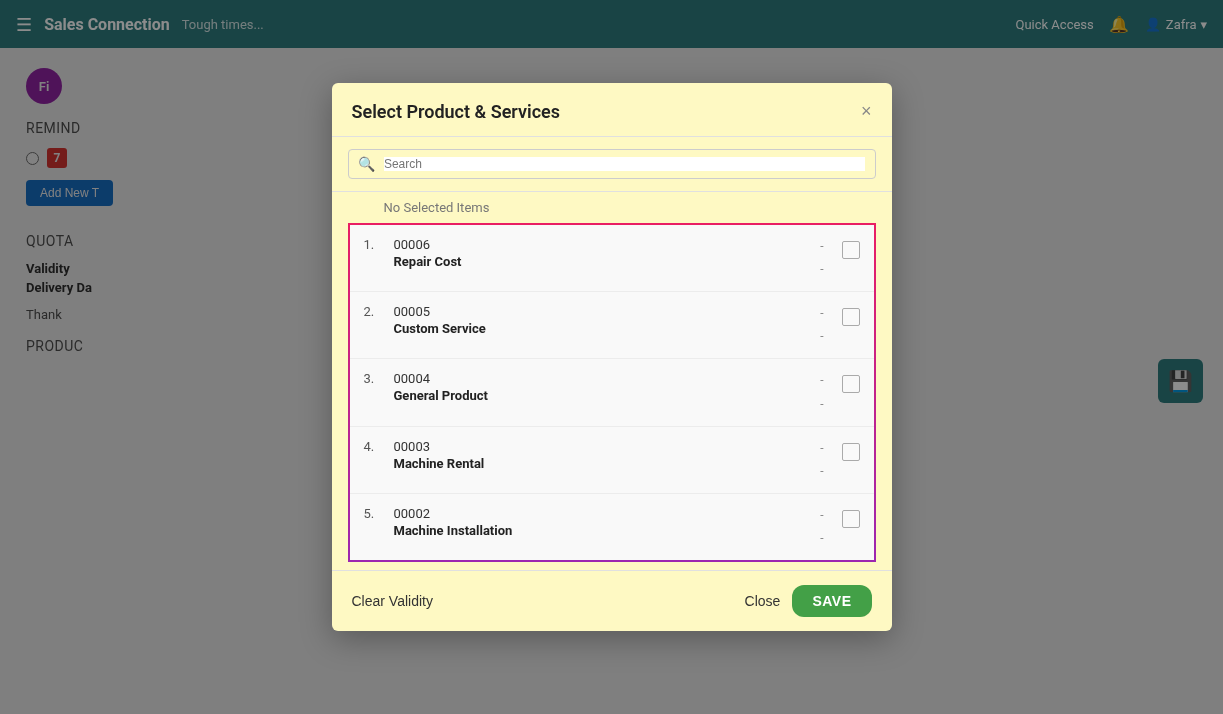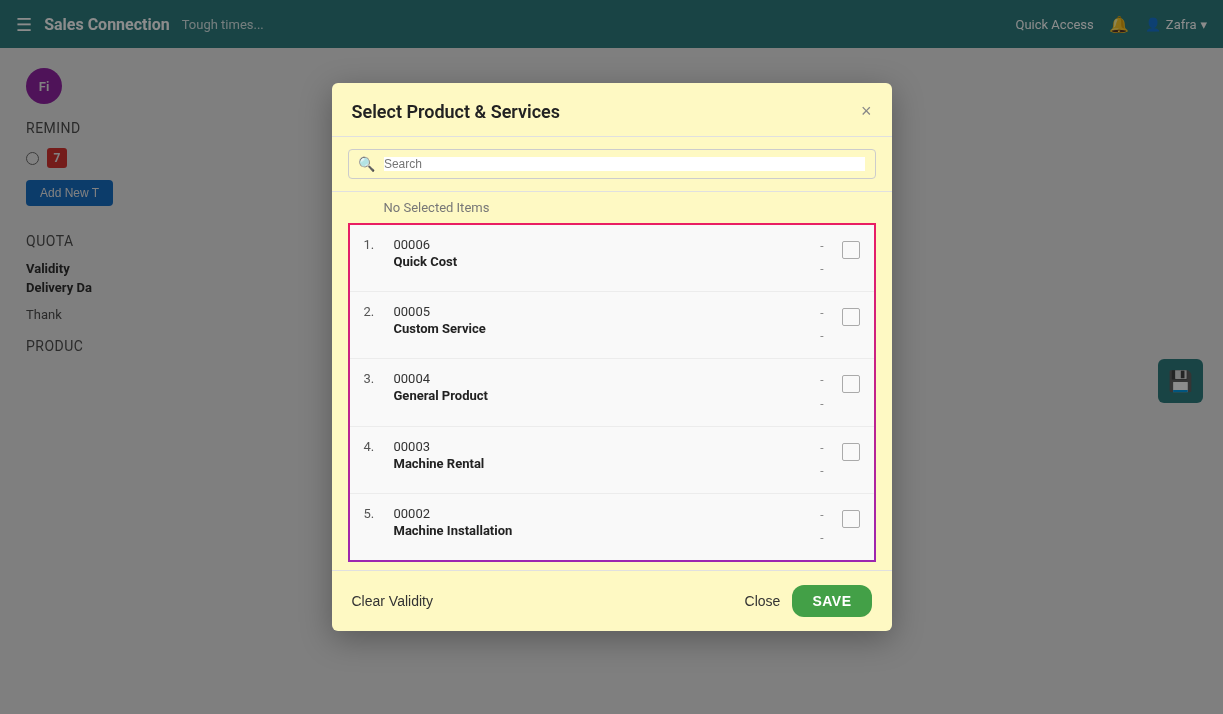--- a/index.html
+++ b/index.html
@@ -447,21 +447,21 @@
     </div>
 
     <div class="modal-no-selection">No Selected Items</div>
 
     <div class="modal-list-container">
 
     <div class="product-item">
       <span class="item-number">1.</span>
       <div class="item-info">
         <div class="item-code">00006</div>
-        <div class="item-name">Quick Cost</div>
+        <div class="item-name">Repair Cost</div>
       </div>
       <div class="item-price">
         <span>-</span>
         <span>-</span>
       </div>
       <div class="item-checkbox"></div>
     </div>
         <div class="product-item">
       <span class="item-number">2.</span>
       <div class="item-info">

